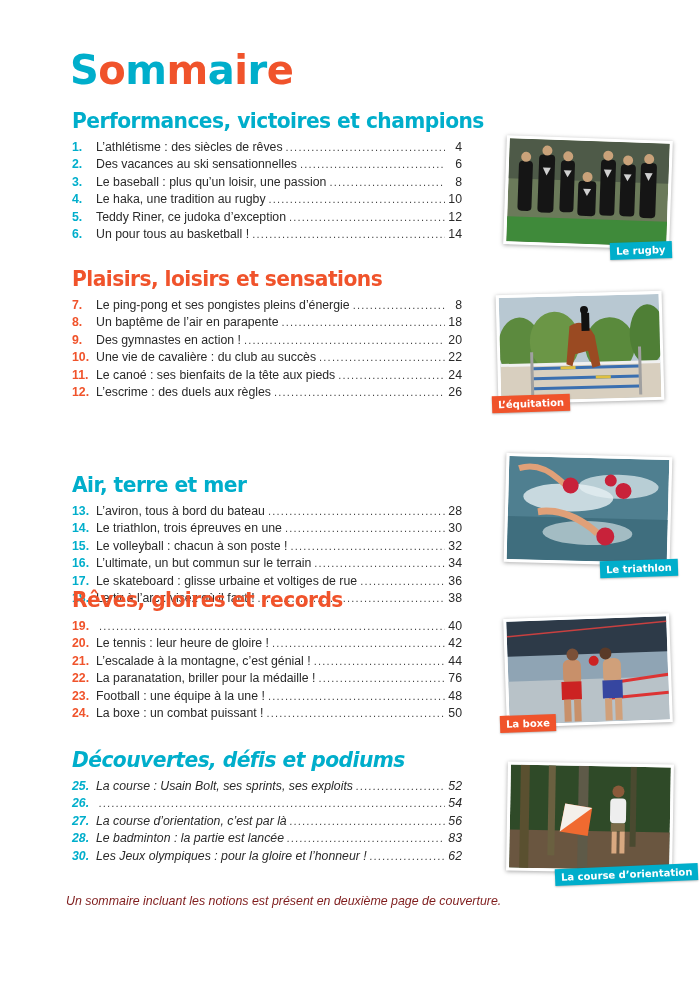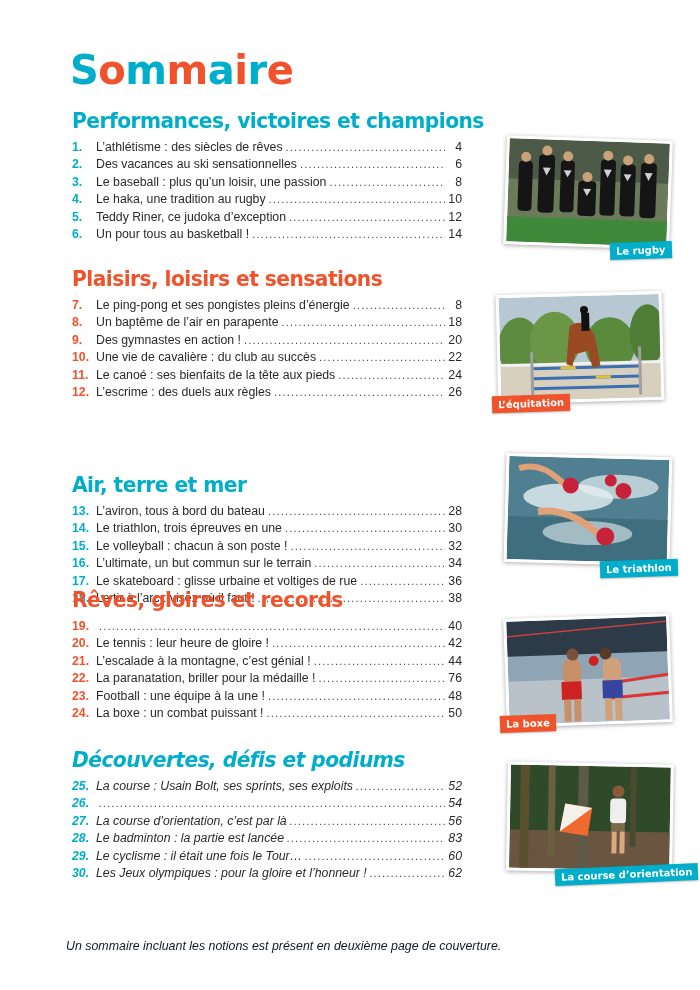--- a/index.html
+++ b/index.html
@@ -40,22 +40,22 @@
     box-shadow: 0 1px 4px rgba(0,0,0,0.35); padding: 3px; box-sizing: content-box;
   }
   .photo svg { display: block; width: 160px; height: 103px; }
   .tag {
     position: absolute; color: #fff; font-family: "DejaVu Sans", sans-serif; font-weight: bold;
     font-size: 10px; padding: 3px 6px; white-space: nowrap; box-shadow: 0 1px 2px rgba(0,0,0,0.25);
   }
   .tag.cyan-bg { background: #00aecb; }
   .tag.orange-bg { background: #f0532b; }
   .footnote {
-    position: absolute; left: 66px; top: 939px; margin: 0;
-    font-family: "Liberation Sans", sans-serif; font-style: italic; font-size: 12.4px; color: #0f172a;
+    position: absolute; left: 66px; top: 894px; margin: 0;
+    font-family: "Liberation Sans", sans-serif; font-style: italic; font-size: 12.4px; color: #7f1d1d;
   }
 </style>
 </head>
 <body>
 
 <h1 class="page-title">
   <span class="cyan">S</span><span class="orange">o</span><span class="cyan">m</span><span class="orange">m</span><span class="cyan">a</span><span class="orange">i</span><span class="cyan">r</span><span class="orange">e</span>
 </h1>
 
 <section class="section" style="top:106px;">
@@ -343,26 +343,20 @@
         <span class="toc-dots"></span>
         <span class="toc-page">56</span>
       </li>
     <li class="toc-item">
         <span class="toc-num cyan">28.</span>
         <span class="toc-title">Le badminton : la partie est lancée</span>
         <span class="toc-dots"></span>
         <span class="toc-page">83</span>
       </li>
     <li class="toc-item">
-        <span class="toc-num cyan">29.</span>
-        <span class="toc-title">Le cyclisme : il était une fois le Tour…</span>
-        <span class="toc-dots"></span>
-        <span class="toc-page">60</span>
-      </li>
-    <li class="toc-item">
         <span class="toc-num cyan">30.</span>
         <span class="toc-title">Les Jeux olympiques : pour la gloire et l’honneur !</span>
         <span class="toc-dots"></span>
         <span class="toc-page">62</span>
       </li>
   </ul>
 </section>
 
 <div class="photo" style="left:507px; top:763px; transform: rotate(1deg);">
   <svg viewBox="0 0 160 103">

